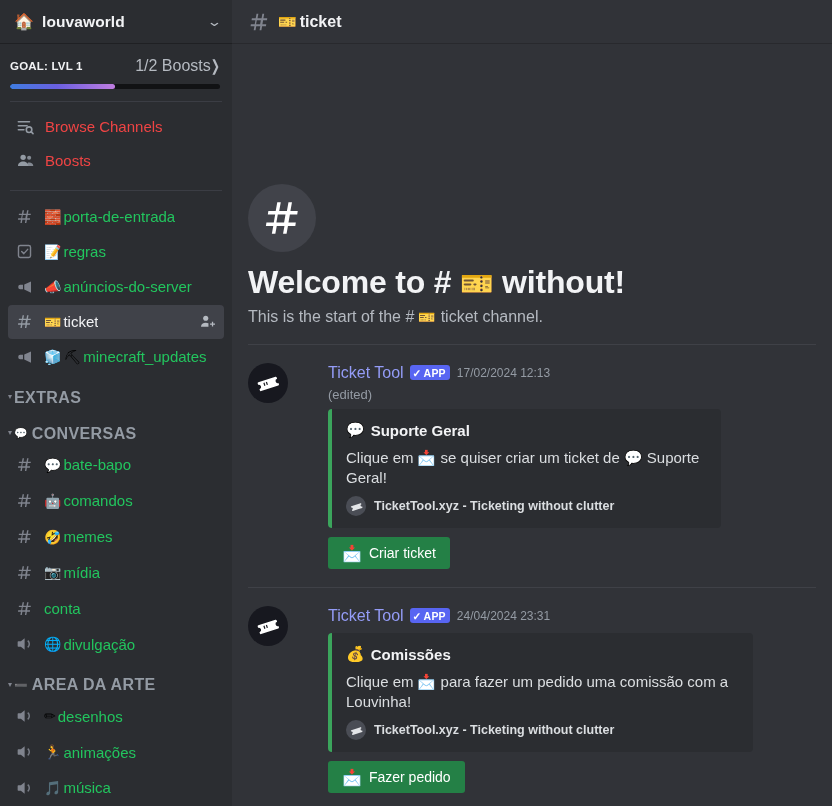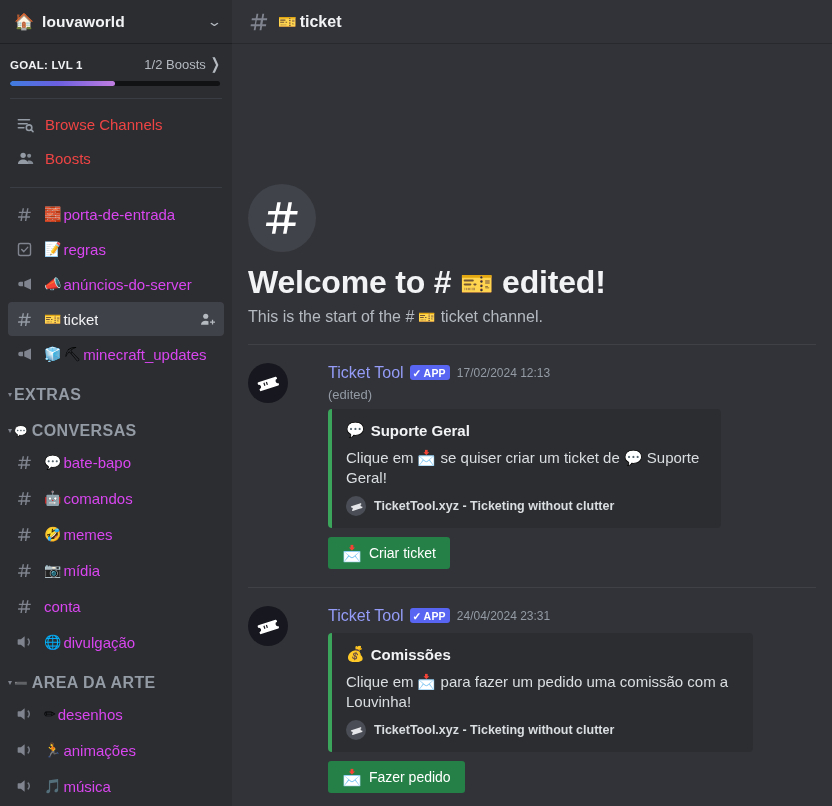--- a/index.html
+++ b/index.html
@@ -39,21 +39,21 @@
     transform: scaleX(1.45) scaleY(1.0);
   }
 
   
   .boost-block { padding: 13px 12px 0 10px; }
   .boost-row { display: flex; align-items: center; }
   .boost-goal {
     color: #f2f3f5; font-size: 11.5px; font-weight: bold;
     letter-spacing: .2px; flex: 1;
   }
-  .boost-count { color: #b5bac1; font-size: 13px; margin-right: 5px; }
+  .boost-count { color: #b5bac1; font-size: 16px; }
   .boost-chev { color: #b5bac1; font-size: 11px; transform: scaleY(1.4); }
   .boost-track {
     margin-top: 9px; height: 5px; border-radius: 3px;
     background: #111214; overflow: hidden;
   }
   .boost-fill {
     height: 100%; width: 50%; border-radius: 3px;
     background: linear-gradient(90deg, #3f7de0 0%, #6a5fe0 45%, #c07de0 100%);
   }
 
@@ -87,21 +87,21 @@
     cursor: pointer; position: relative;
   }
   .ch-row.active { background: #404249; }
   .ch-ico {
     width: 22px; height: 20px; margin-right: 6px;
     display: flex; align-items: center; justify-content: flex-start;
     color: #80848e; flex: 0 0 auto;
   }
   .ch-emoji { font-size: 14px; margin-right: 2px; line-height: 1; }
   .ch-name {
-    font-size: 15px; color: #d946ef; white-space: nowrap;
+    font-size: 15px; color: #22c55e; white-space: nowrap;
     overflow: hidden; text-overflow: ellipsis;
   }
   .ch-row.active .ch-name { color: #f2f3f5; font-weight: 500; }
   .ch-action { margin-left: auto; color: #b5bac1; display: flex; align-items: center; }
 
   
   .main { flex: 1; height: 806px; display: flex; flex-direction: column; background: #313338; }
   .chan-header {
     height: 44px; min-height: 44px; display: flex; align-items: center;
     padding: 0 16px 0 16px; border-bottom: 1px solid #28292d;
@@ -409,21 +409,21 @@
 
     <div class="messages">
 
       <div class="welcome">
         <div class="welcome-icon">
           <svg width="42" height="42" viewBox="0 0 24 24" fill="#ffffff">
               <path d="M9.3 3l-.9 5H4.2l-.3 2h4.2l-.8 4.5H3.1l-.3 2h4.2L6.2 21h2l.8-4.5h4.4L12.6 21h2l.8-4.5h4.2l.3-2h-4.2l.8-4.5h4.2l.3-2h-4.2l.9-5h-2l-.9 5h-4.4l.9-5zM9.6 10H14l-.8 4.5H8.8z"></path>
             </svg>
         </div>
         <div class="welcome-title">
-          <span>Welcome to # </span><span class="wemoji">🎫</span><span> edited!</span>
+          <span>Welcome to # </span><span class="wemoji">🎫</span><span> without!</span>
         </div>
         <div class="welcome-sub">
           <span>This is the start of the # </span><span class="wemoji">🎫</span><span> ticket channel.</span>
         </div>
       </div>
 
       <div class="msg-divider"></div>
 
       <div class="message">
         <div class="avatar">

